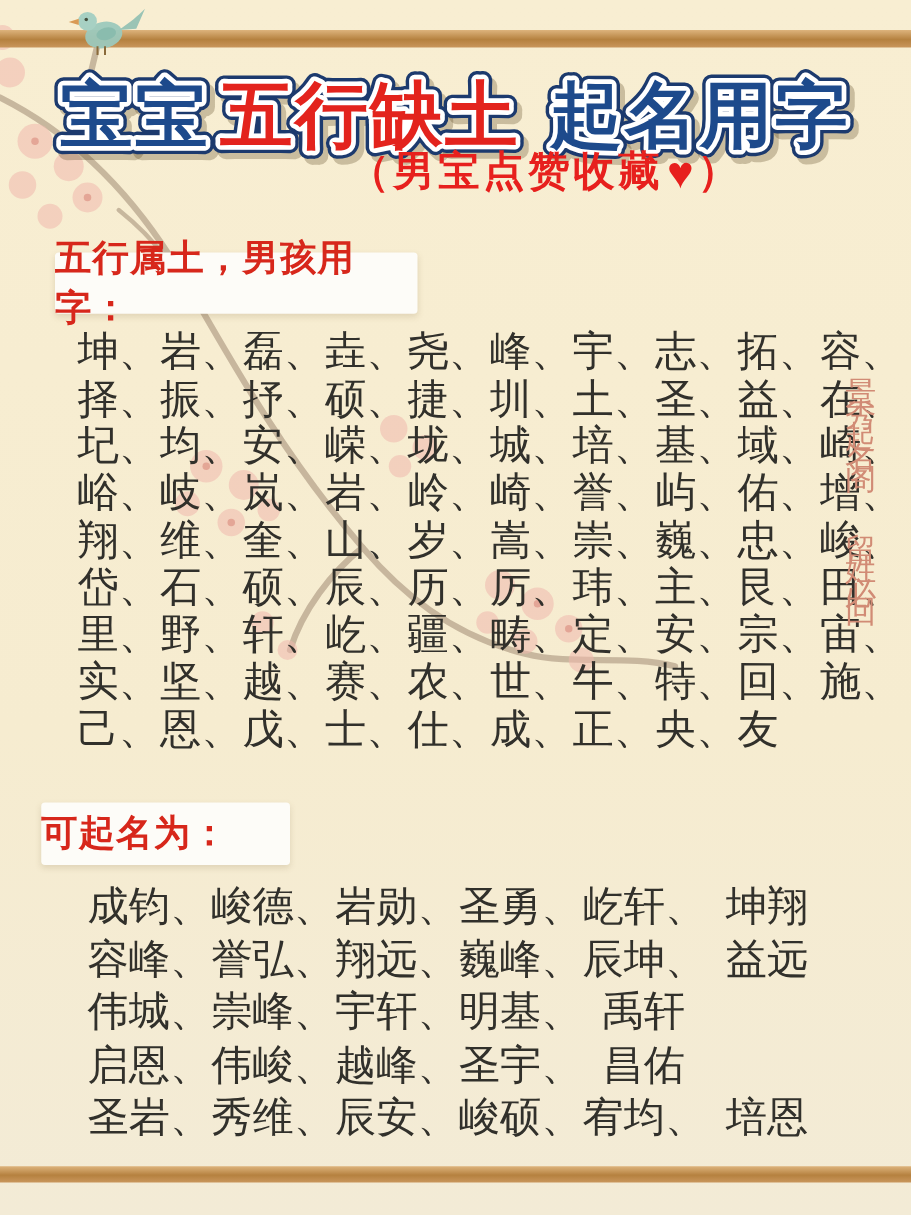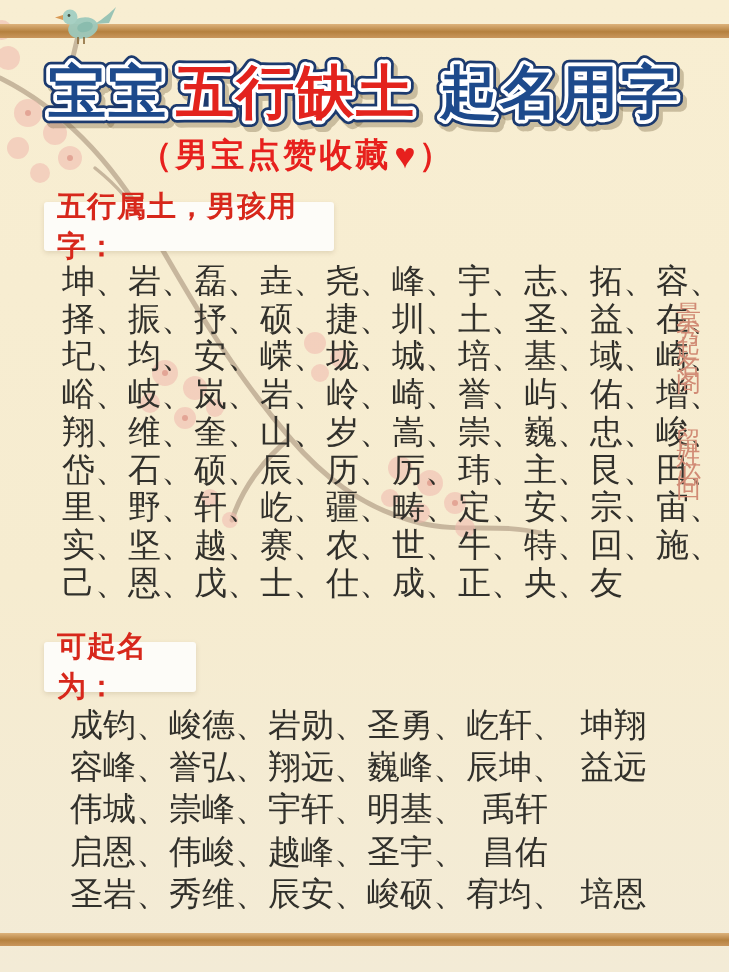--- a/index.html
+++ b/index.html
@@ -24,32 +24,32 @@
     font-family:"Liberation Sans", sans-serif; font-weight:bold;
     font-size:58px; letter-spacing:2px; stroke-linejoin:round;
   }
   .t-shadow { fill:rgba(95,75,40,.30); stroke:rgba(95,75,40,.30); stroke-width:13px; transform:translate(4px,5px); }
   .t-dark   { fill:#1c3a6e; stroke:#1c3a6e; stroke-width:13px; }
   .t-white  { fill:#ffffff; stroke:#ffffff; stroke-width:7.5px; }
   .t-fill .p-blue { fill:#1d4a8c; }
   .t-fill .p-red  { fill:#e3231d; }
   
   .subtitle {
-    position:absolute; left:0; top:133px; width:594px; text-align:center;
+    position:absolute; left:0; top:115px; width:594px; text-align:right;
     font-size:33px; font-weight:bold; color:#e7201d; letter-spacing:3px; z-index:3;
   }
   .subtitle .heart { letter-spacing:0; margin:0 3px; font-size:36px; vertical-align:-2px; }
   
   .label-box {
     position:absolute; background:#fdfcf8; border-radius:3px; z-index:2;
     box-shadow:0 2px 5px rgba(120,100,60,.18); display:flex; align-items:center;
-    padding-left:13px; box-sizing:border-box;
+    box-sizing:border-box;
   }
   .label-box.box1 { left:44px; top:202px; width:290px; height:49px; }
-  .label-box.box2 { left:44px; top:642px; width:152px; height:50px; }
+  .label-box.box2 { left:33px; top:642px; width:199px; height:50px; }
   .label-text { font-size:29px; font-weight:bold; color:#d7271b; letter-spacing:1px; }
   
   .char-grid { position:absolute; left:62px; top:262px; width:596px; z-index:2; }
   .char-row  { display:grid; grid-template-columns:repeat(10,1fr); }
   .char-cell { font-size:33px; line-height:37.7px; color:#31302b; white-space:nowrap; }
   
   .name-grid { position:absolute; left:70px; top:704px; width:592px; z-index:2;text-align:center; }
   .name-row  { display:grid; grid-template-columns:repeat(6,1fr); }
   .name-cell { font-size:33px; line-height:42.2px; color:#31302b; white-space:nowrap; }
   

